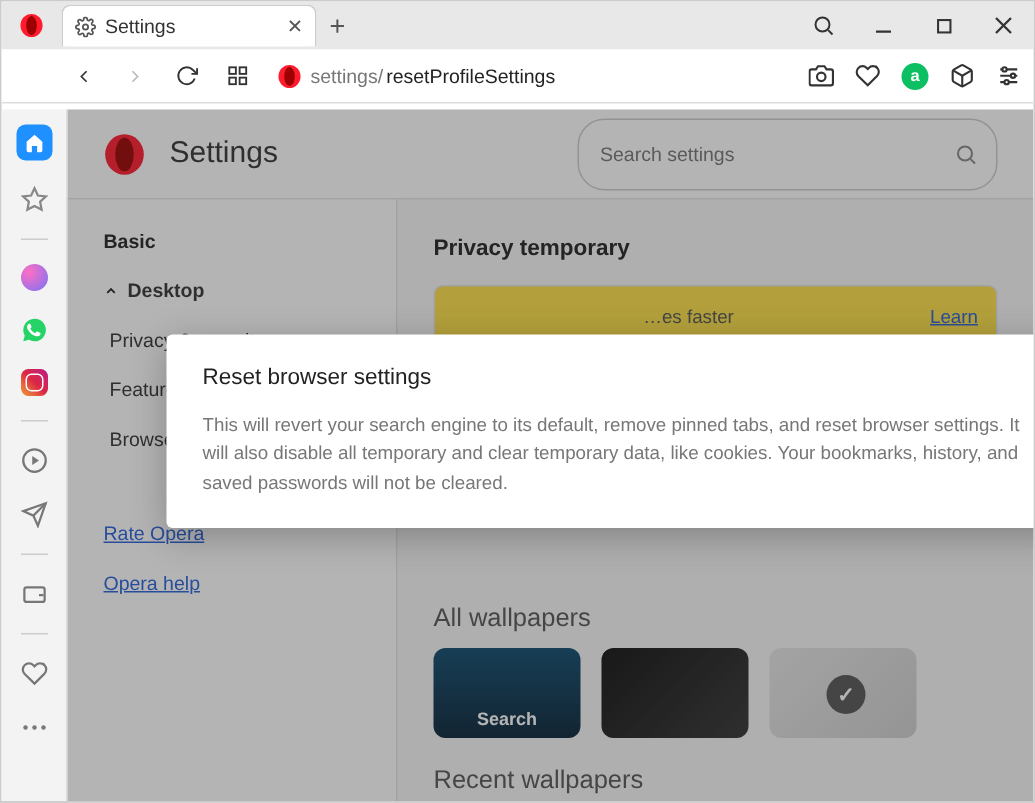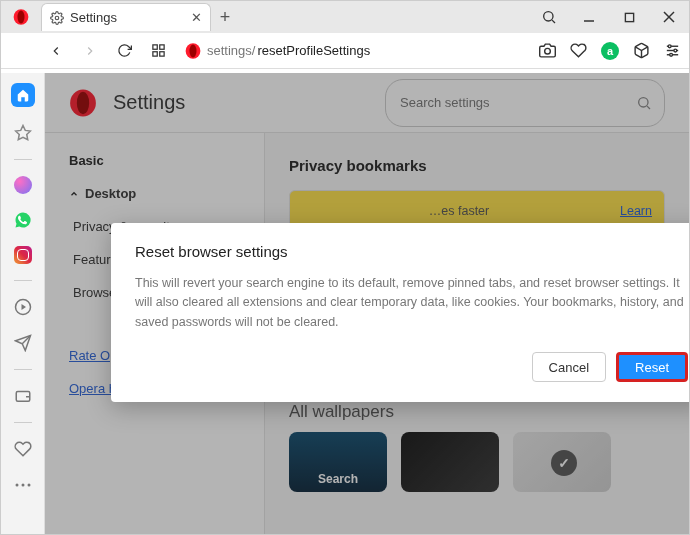--- a/index.html
+++ b/index.html
@@ -391,44 +391,41 @@
         </div>
         <div class="sub">Privacy &amp; security</div>
         <div class="sub">Features</div>
         <div class="sub">Browser</div>
         <div style="height:12px"></div>
         <div class="link">Rate Opera</div>
         <div class="link">Opera help</div>
       </div>
 
       <div class="settings-main">
-        <div class="section-title">Privacy bookmarks</div>
+        <div class="section-title">Privacy temporary</div>
         <div class="adrow">
           <span style="margin-left:auto;margin-right:4px">…es faster</span>
           <span class="learn">Learn</span>
         </div>
 
         <div class="wallpapers">
           <div class="sub-label">All wallpapers</div>
           <div class="wp-row">
             <div class="wp-card desktop">
               <span>Search</span>
             </div>
             <div class="wp-card dark"></div>
             <div class="wp-card light">
               <div class="check">✓</div>
             </div>
           </div>
+          <div class="sub-label" style="margin-top:18px">Recent wallpapers</div>
         </div>
       </div>
     </div>
   </div>
 </div>
 
 <div class="dim"></div>
 <div class="modal">
   <div class="modal-title">Reset browser settings</div>
-  <div class="modal-body">This will revert your search engine to its default, remove pinned tabs, and reset browser settings. It will also cleared all extensions and clear temporary data, like cookies. Your bookmarks, history, and saved passwords will not be cleared.</div>
-  <div class="modal-actions">
-    <div class="btn">Cancel</div>
-    <div class="btn primary">Reset</div>
-  </div>
+  <div class="modal-body">This will revert your search engine to its default, remove pinned tabs, and reset browser settings. It will also disable all temporary and clear temporary data, like cookies. Your bookmarks, history, and saved passwords will not be cleared.</div>
 </div>
 
 </body></html>

